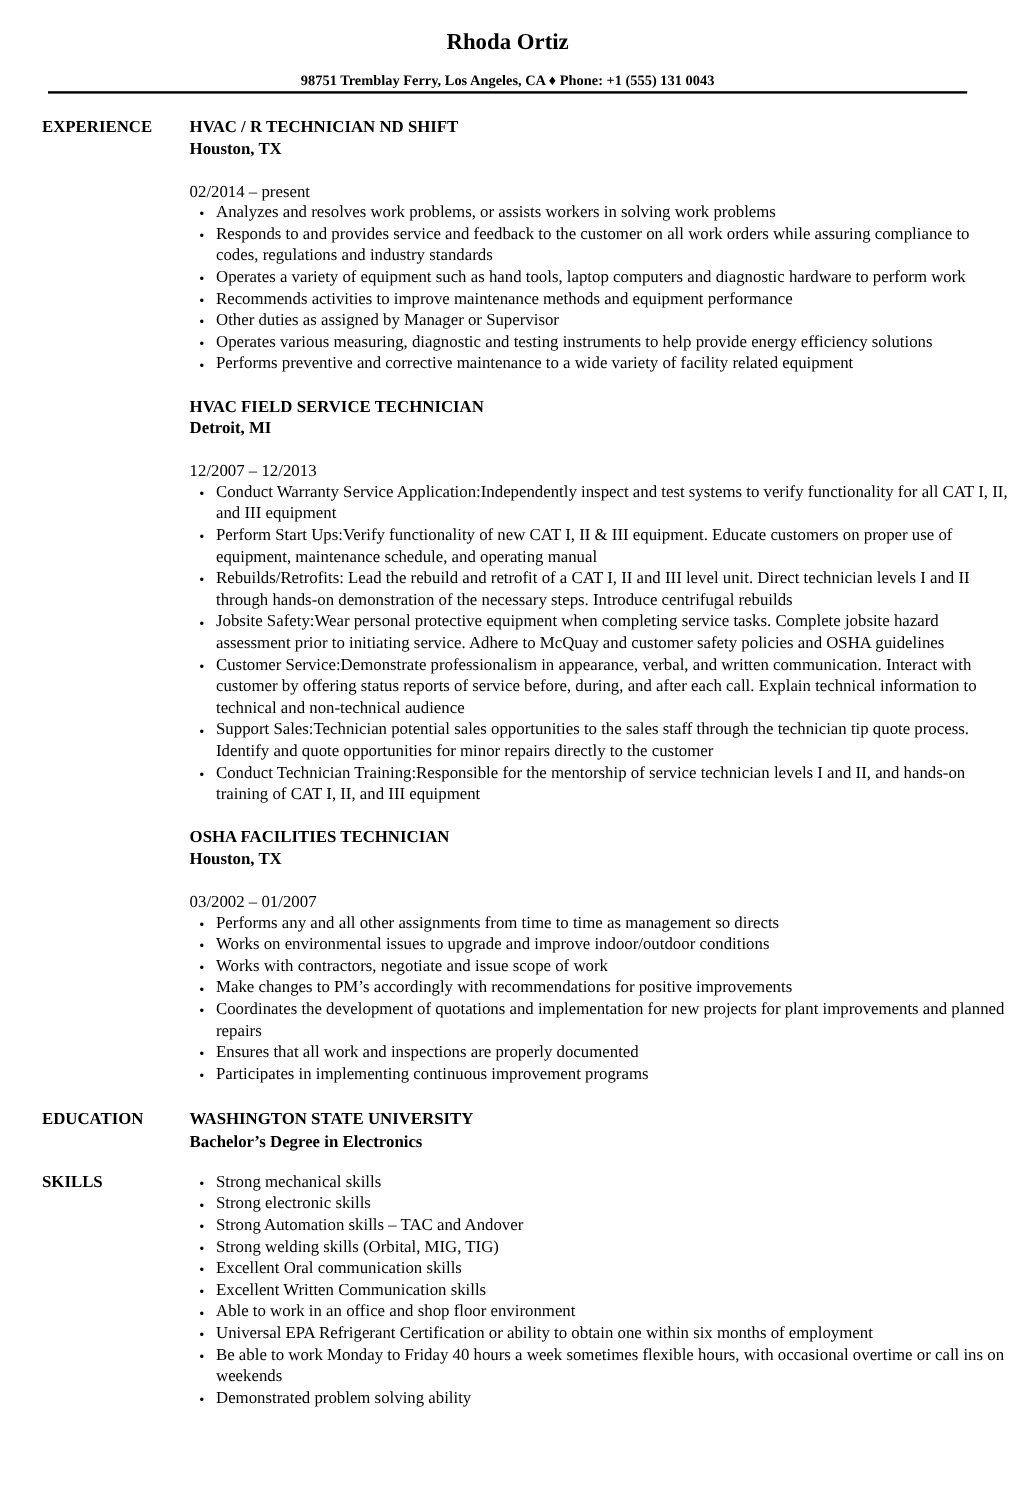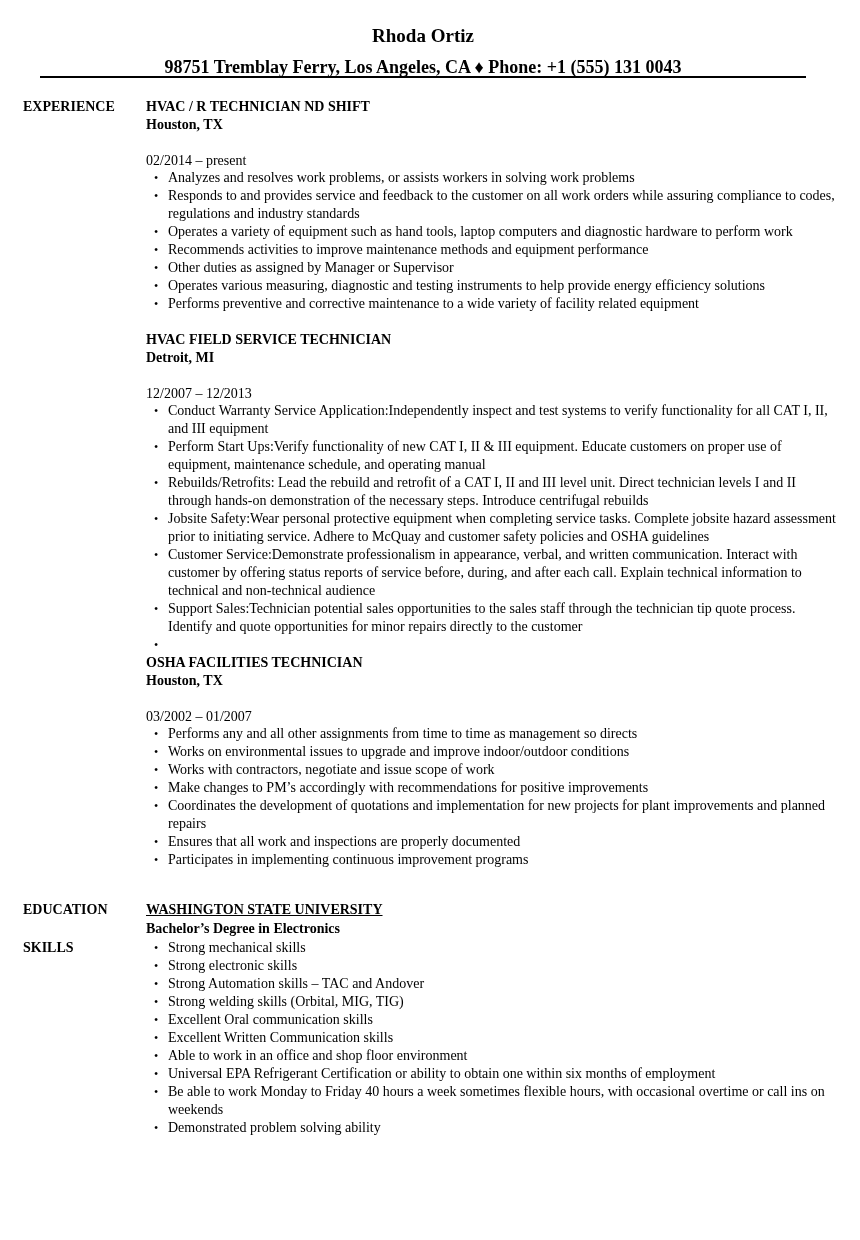--- a/index.html
+++ b/index.html
@@ -31,21 +31,21 @@
       font-size: 19px;
       line-height: 22px;
     }
     .contact {
       position: absolute;
       left: 0;
       width: 846px;
       top: 58px;
       text-align: center;
       font-weight: bold;
-      font-size: 18px;
+      font-size: 12px;
       line-height: 18px;
     }
     .rule {
       position: absolute;
       left: 40px;
       top: 76px;
       width: 766px;
       height: 2px;
       background: #000000;
     }
@@ -55,21 +55,21 @@
       top: 98px;
       width: 860px;
     }
     .section {
       position: relative;
       display: flex;
       margin-bottom: 0;
     }
     .section-label {
       width: 123px;
-      padding-left: 23px;
+      padding-left: 35px;
       font-weight: bold;
       font-size: 14px;
       line-height: 18px;
       flex: none;
     }
     .section-body {
       flex: 1;
       padding-right: 19px;
     }
     .job {
@@ -105,30 +105,29 @@
       position: absolute;
       left: 8px;
       top: 0;
       font-size: 12px;
       line-height: 18px;
     }
     .edu-school {
       font-weight: bold;
       font-size: 14px;
       line-height: 18px;
-      text-decoration: underline;
     }
     .edu-degree {
       font-weight: bold;
       font-size: 14px;
       line-height: 20px;
     }
     #section-experience { }
-    #section-education { margin-top: 14px; }
-    #section-skills { margin-top: 0; justify-content: center; }
+    #section-education { margin-top: 2px; }
+    #section-skills { margin-top: 14px; justify-content: center; }
   </style>
 </head>
 <body>
 
 <div class="header">
   <div class="name">Rhoda Ortiz</div>
   <div class="contact">98751 Tremblay Ferry, Los Angeles, CA ♦ Phone: +1 (555) 131 0043</div>
   <div class="rule"></div>
 </div>
 
@@ -155,21 +154,21 @@
           <div class="job-title">HVAC FIELD SERVICE TECHNICIAN</div>
           <div class="job-location">Detroit, MI</div>
           <div class="job-dates">12/2007 – 12/2013</div>
           <ul class="bullets">
             <li><span class="bullet">•</span><span>Conduct Warranty Service Application:Independently inspect and test systems to verify functionality for all CAT I, II, and III equipment</span></li>
             <li><span class="bullet">•</span><span>Perform Start Ups:Verify functionality of new CAT I, II &amp; III equipment. Educate customers on proper use of equipment, maintenance schedule, and operating manual</span></li>
             <li><span class="bullet">•</span><span>Rebuilds/Retrofits: Lead the rebuild and retrofit of a CAT I, II and III level unit. Direct technician levels I and II through hands-on demonstration of the necessary steps. Introduce centrifugal rebuilds</span></li>
             <li><span class="bullet">•</span><span>Jobsite Safety:Wear personal protective equipment when completing service tasks. Complete jobsite hazard assessment prior to initiating service. Adhere to McQuay and customer safety policies and OSHA guidelines</span></li>
             <li><span class="bullet">•</span><span>Customer Service:Demonstrate professionalism in appearance, verbal, and written communication. Interact with customer by offering status reports of service before, during, and after each call. Explain technical information to technical and non-technical audience</span></li>
             <li><span class="bullet">•</span><span>Support Sales:Technician potential sales opportunities to the sales staff through the technician tip quote process. Identify and quote opportunities for minor repairs directly to the customer</span></li>
-            <li><span class="bullet">•</span></li>
+            <li><span class="bullet">•</span><span>Conduct Technician Training:Responsible for the mentorship of service technician levels I and II, and hands-on training of CAT I, II, and III equipment</span></li>
           </ul>
         </div>
         <div class="job">
           <div class="job-title">OSHA FACILITIES TECHNICIAN</div>
           <div class="job-location">Houston, TX</div>
           <div class="job-dates">03/2002 – 01/2007</div>
           <ul class="bullets">
             <li><span class="bullet">•</span><span>Performs any and all other assignments from time to time as management so directs</span></li>
             <li><span class="bullet">•</span><span>Works on environmental issues to upgrade and improve indoor/outdoor conditions</span></li>
             <li><span class="bullet">•</span><span>Works with contractors, negotiate and issue scope of work</span></li>

